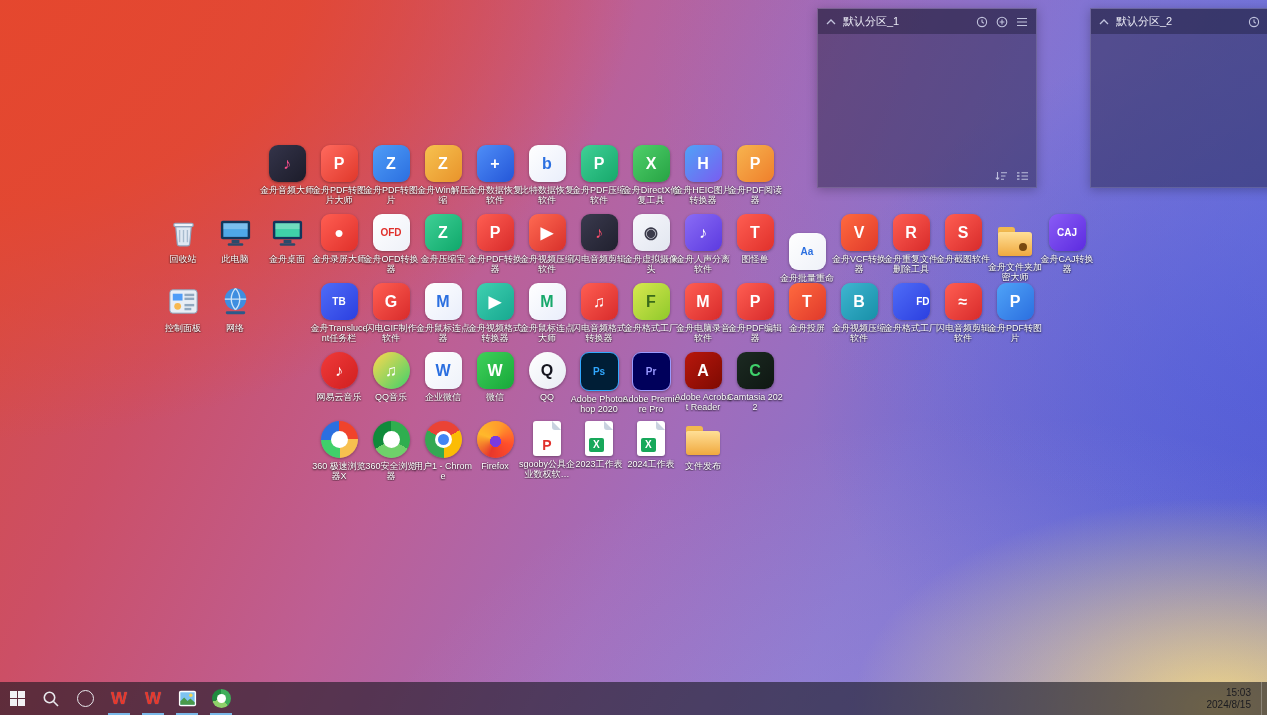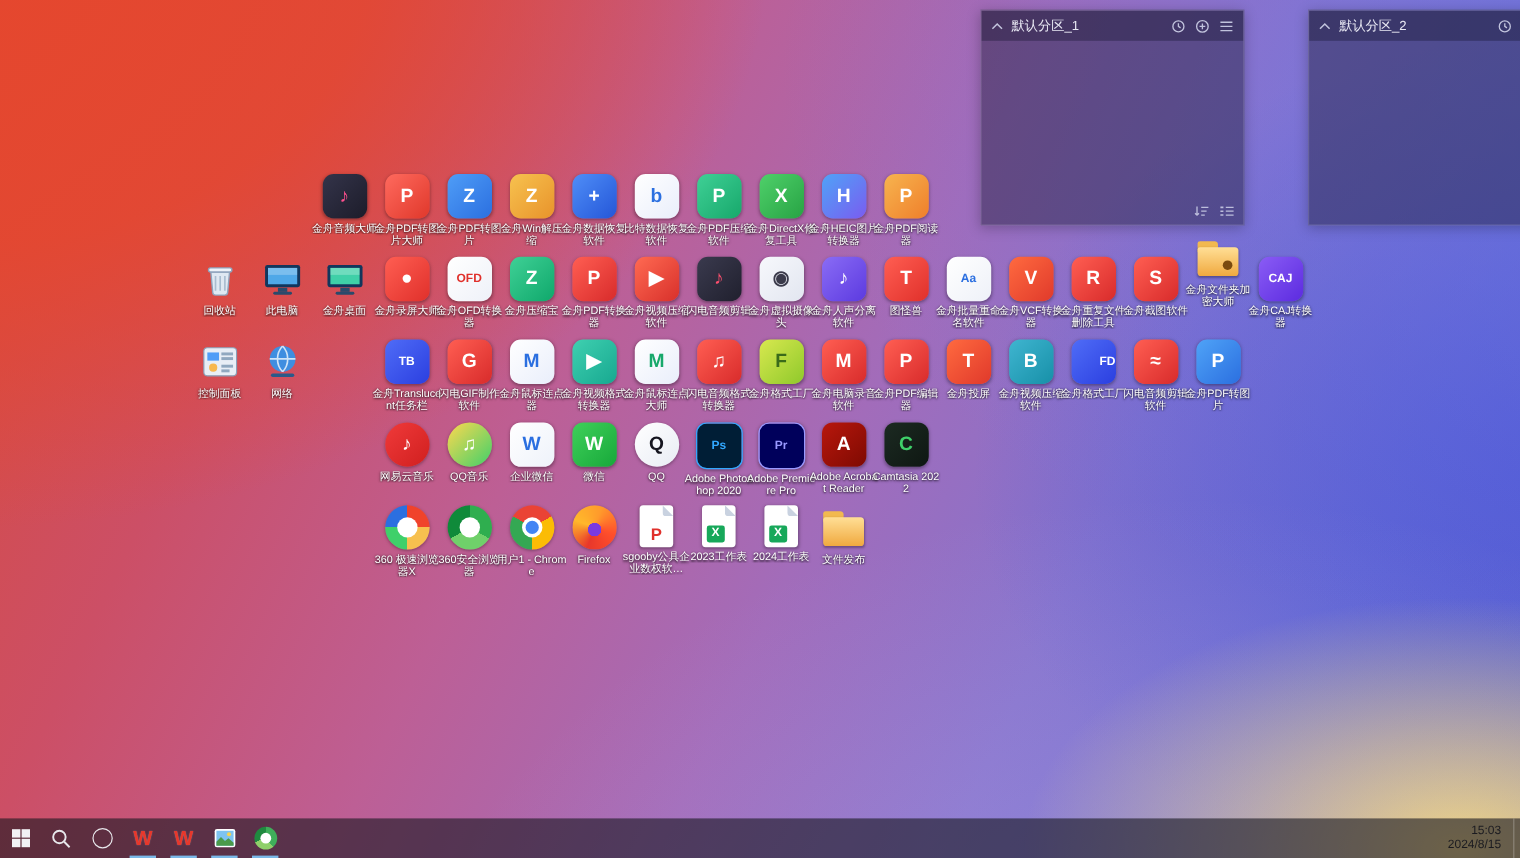--- a/index.html
+++ b/index.html
@@ -222,21 +222,21 @@
       </div>
       <div class="icon-label">金舟人声分离软件</div>
     </div>
     <div class="icon-cell" style="left: 729px; top: 214px;">
       <div class="art tile" style="background:linear-gradient(135deg,#ff5e52,#e0302b);">
         <span class="glyph" style="color:#fff">T</span>
       </div>
       <div class="icon-label">图怪兽</div>
     </div>
     <div class="icon-cell" style="left: 781px; top: 214px;">
-      <div class="art tile" style="background:linear-gradient(135deg,#ffffff,#eef1f8);">
+      <div class="art tile" style="background:linear-gradient(135deg,#ffffff,#eef1f8);margin-top:19px;">
         <span class="glyph sm" style="color:#2b6fe0">Aa</span>
       </div>
       <div class="icon-label">金舟批量重命名软件</div>
     </div>
     <div class="icon-cell" style="left: 833px; top: 214px;">
       <div class="art tile" style="background:linear-gradient(135deg,#ff6a3f,#e03a2b);">
         <span class="glyph" style="color:#fff">V</span>
       </div>
       <div class="icon-label">金舟VCF转换器</div>
     </div>
@@ -245,21 +245,21 @@
         <span class="glyph" style="color:#fff">R</span>
       </div>
       <div class="icon-label">金舟重复文件删除工具</div>
     </div>
     <div class="icon-cell" style="left: 937px; top: 214px;">
       <div class="art tile" style="background:linear-gradient(135deg,#ff5e52,#d82b2b);">
         <span class="glyph" style="color:#fff">S</span>
       </div>
       <div class="icon-label">金舟截图软件</div>
     </div>
-    <div class="icon-cell" style="left: 989px; top: 196px;">
+    <div class="icon-cell" style="left: 989px; top: 222px;">
       <div class="art folderart">
         <span class="ftab"></span>
         <span class="fbody"></span>
         <span class="flock"></span>
       </div>
       <div class="icon-label">金舟文件夹加密大师</div>
     </div>
     <div class="icon-cell" style="left: 1041px; top: 214px;">
       <div class="art tile" style="background:linear-gradient(135deg,#8a5cf5,#5c2be0);">
         <span class="glyph sm" style="color:#fff">CAJ</span>

